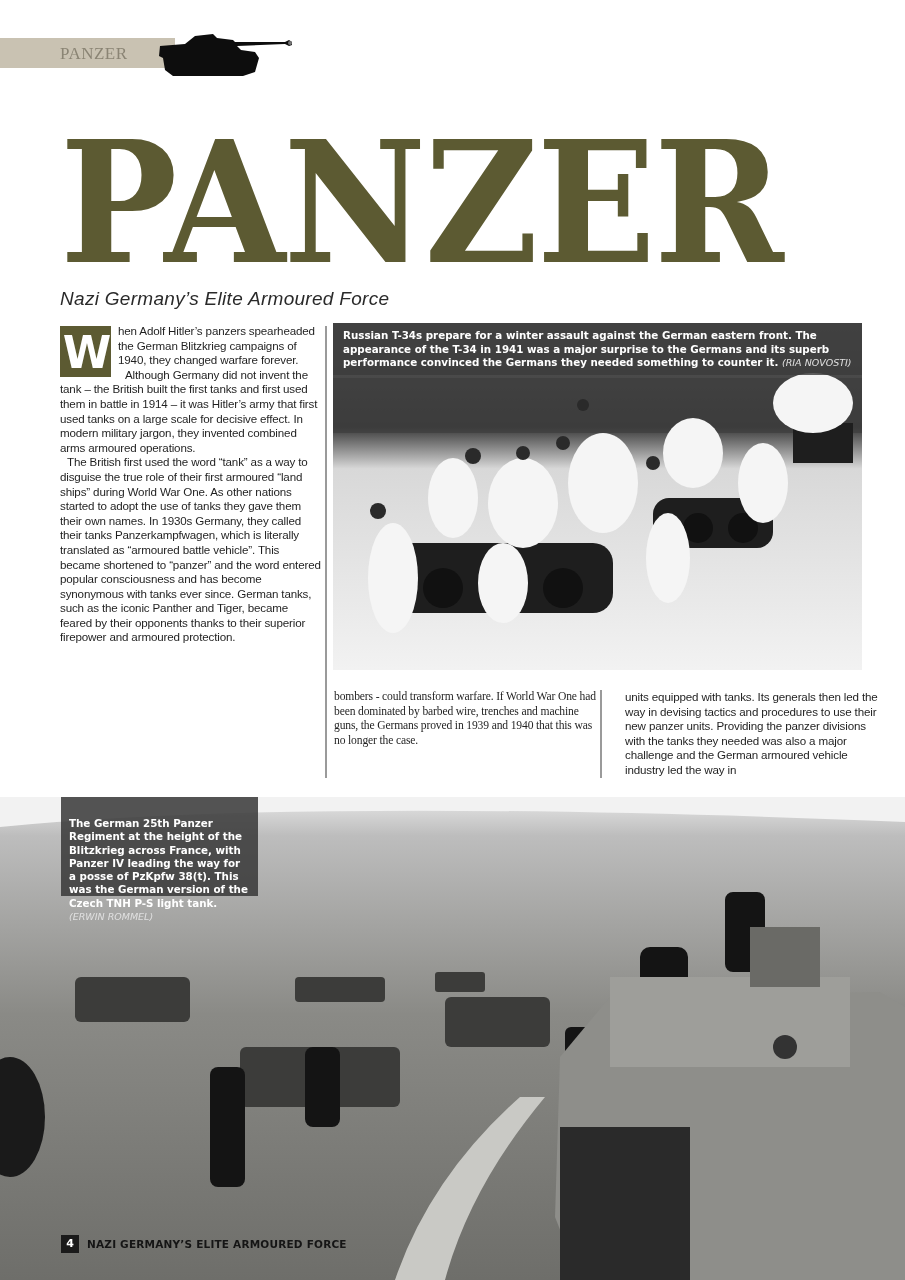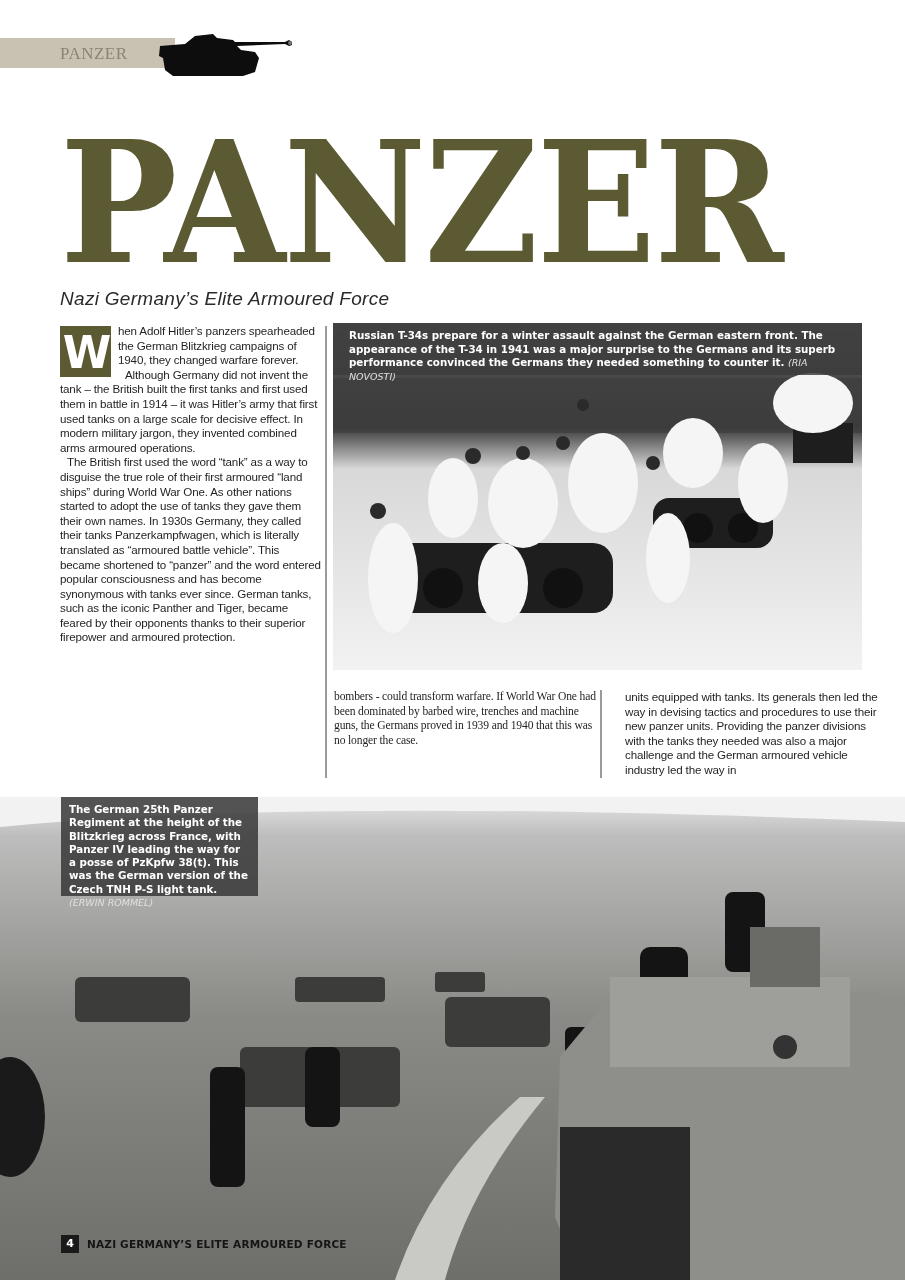--- a/index.html
+++ b/index.html
@@ -22,26 +22,26 @@
   .col-3 { left:625px; top:690px; width:262px; }
   .indent { text-indent:7px; }
   .dropcap { float:left; width:51px; height:51px; background:#5c5a32; color:#ffffff; font-family:"DejaVu Sans", sans-serif; font-weight:bold; font-size:44px; line-height:53px; text-align:center; margin:2px 7px 0 0; letter-spacing:-3px; }
   .rule { position:absolute; width:1.5px; background:#9a9a9a; }
   .rule-1 { left:325px; top:326px; height:452px; }
   .rule-2 { left:600px; top:690px; height:88px; }
 
   
   .photo-winter { position:absolute; left:333px; top:323px; width:529px; height:347px; overflow:hidden; background:#cfcfcf; }
   .photo-winter svg { display:block; }
-  .caption-top { position:absolute; left:0; top:0; width:529px; height:52px; background:rgba(60,60,60,0.82); box-sizing:border-box; padding:6px 16px; color:#ffffff; font-family:"DejaVu Sans", sans-serif; font-weight:bold; font-size:10.3px; line-height:13.5px; }
+  .caption-top { position:absolute; left:0; top:0; width:529px; height:52px; background:rgba(60,60,60,0.82); box-sizing:border-box; padding:6px 10px; color:#ffffff; font-family:"DejaVu Sans", sans-serif; font-weight:bold; font-size:10.3px; line-height:13.5px; }
   .credit { font-style:italic; font-weight:normal; font-size:9.5px; color:#e0e0e0; }
 
   
   .photo-field { position:absolute; left:0; top:797px; width:905px; height:483px; overflow:hidden; background:#9a9a94; }
-  .caption-bottom { position:absolute; left:61px; top:797px; width:197px; height:99px; background:rgba(55,55,55,0.85); box-sizing:border-box; padding:6px 8px; color:#ffffff; font-family:"DejaVu Sans", sans-serif; font-weight:bold; font-size:10.3px; line-height:13.3px; }
+  .caption-bottom { position:absolute; left:61px; top:797px; width:197px; height:99px; background:rgba(55,55,55,0.85); box-sizing:border-box; padding:20px 8px; color:#ffffff; font-family:"DejaVu Sans", sans-serif; font-weight:bold; font-size:10.3px; line-height:13.3px; }
 
   
   .folio { position:absolute; left:61px; top:1235px; height:18px; display:flex; align-items:center; gap:8px; }
   .folio-num { width:18px; height:18px; background:#1a1a1a; color:#ffffff; font-family:"DejaVu Sans", sans-serif; font-weight:bold; font-size:11px; line-height:18px; text-align:center; }
   .folio-text { font-family:"DejaVu Sans", sans-serif; font-weight:bold; font-size:10.5px; color:#151515; letter-spacing:0.2px; }
 </style>
 </head>
 <body>
 
 <div class="section-tab"></div>

